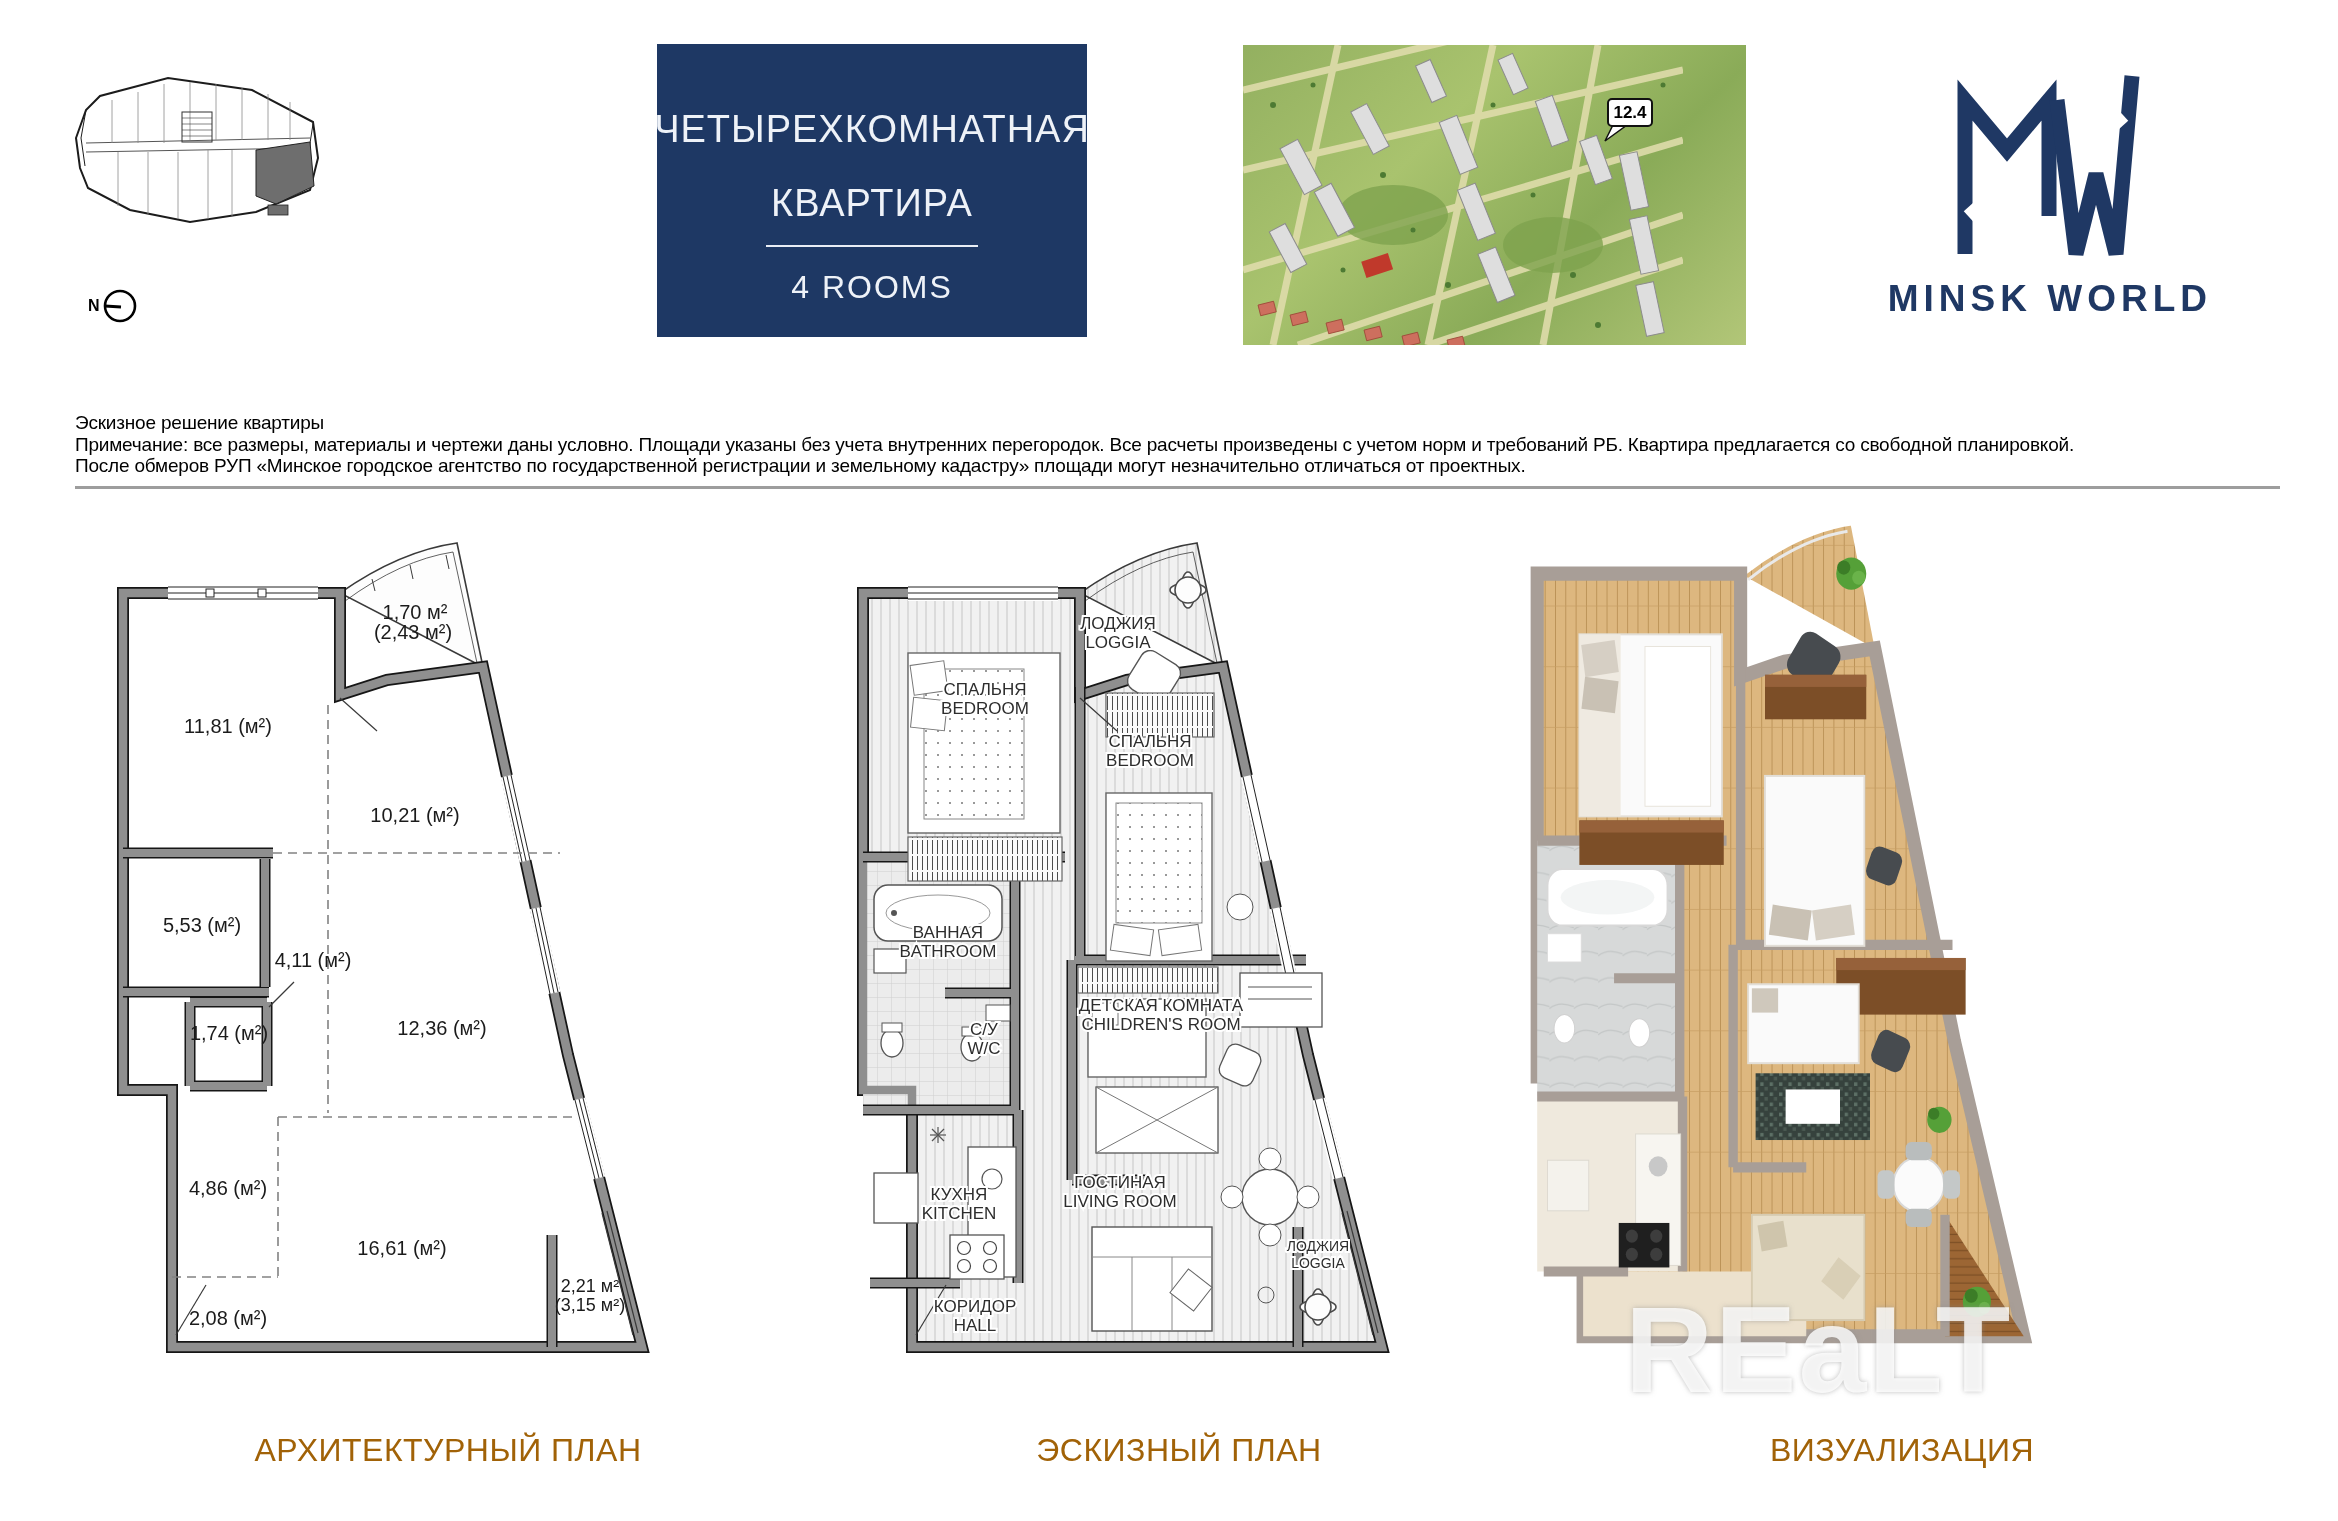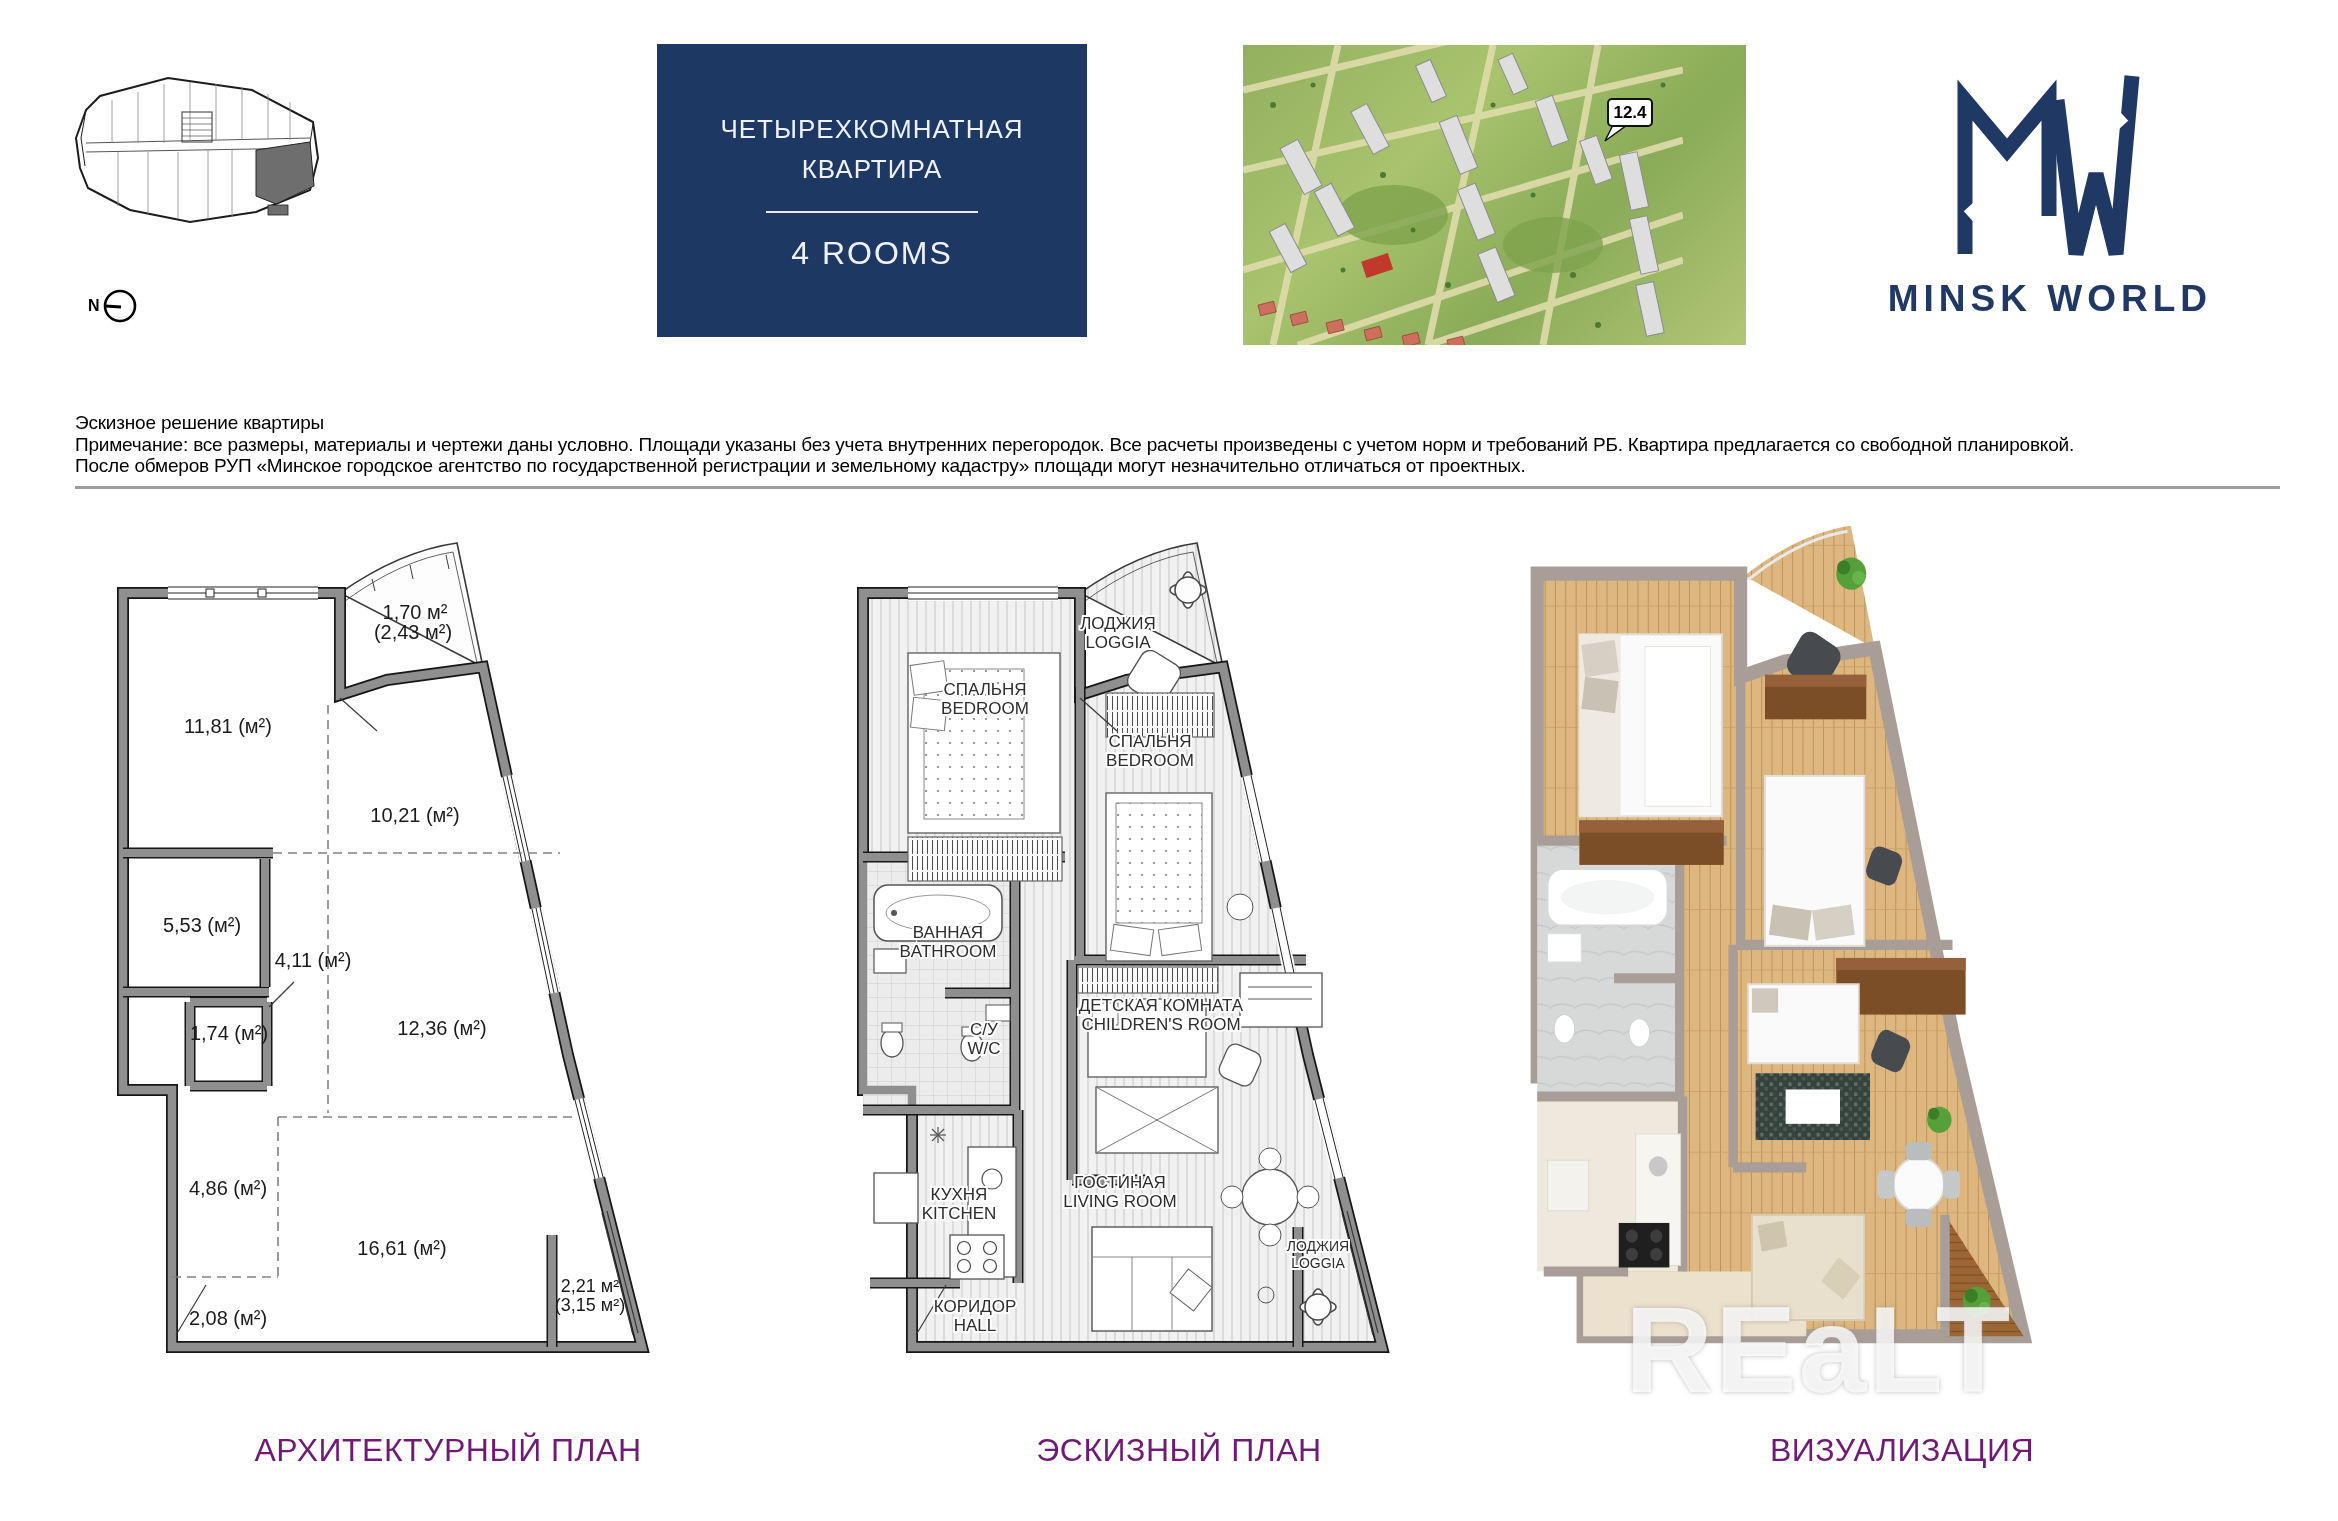--- a/index.html
+++ b/index.html
@@ -2,32 +2,32 @@
 <html><head>
 <meta charset="utf-8">
 <style>
   html,body{margin:0;padding:0;background:#ffffff;}
   #page{position:relative;width:2338px;height:1521px;background:#ffffff;overflow:hidden;
         font-family:"Liberation Sans", sans-serif;color:#111;}
   .abs{position:absolute;}
   
   #title-box{left:657px;top:44px;width:430px;height:293px;background:#1e3864;color:#eef2f8;
              display:flex;flex-direction:column;align-items:center;justify-content:center;text-align:center;}
-  #title-box .t1{font-size:26px;letter-spacing:1px;line-height:40px;}
+  #title-box .t1{font-size:38px;letter-spacing:1px;line-height:40px;margin-top:34px;}
   #title-box .sep{width:212px;height:2px;background:#e8edf5;margin:22px 0;}
   #title-box .t2{font-size:32px;letter-spacing:2px;}
   #aerial{left:1243px;top:45px;width:503px;height:300px;overflow:hidden;
           background:linear-gradient(135deg,#93b060 0%,#a9c36e 35%,#8aab58 65%,#b2c678 100%);}
   #logo-text{left:1872px;top:278px;width:340px;text-align:right;font-size:37px;font-weight:bold;
              color:#1f3864;letter-spacing:5px;white-space:nowrap;}
   
   #disclaimer{left:75px;top:396px;width:2215px;font-size:19px;line-height:21.5px;letter-spacing:-0.2px;color:#000;margin-top:16px;}
   #divider{left:75px;top:486px;width:2205px;height:3px;background:#9d9d9d;}
   
-  .caption{top:1432px;width:600px;text-align:center;font-size:32px;color:#701a75;letter-spacing:0.5px;white-space:nowrap;}
+  .caption{top:1432px;width:600px;text-align:center;font-size:32px;color:#a16207;letter-spacing:0.5px;white-space:nowrap;}
   
   #watermark{left:1625px;top:1280px;width:480px;font-size:122px;font-weight:bold;letter-spacing:2px;
              color:rgba(255,255,255,0.8);text-shadow:0 0 5px rgba(140,140,140,0.55);pointer-events:none;}
   
   .al{font-family:"Liberation Sans",sans-serif;font-size:20px;fill:#1b1b1b;}
   .al2{font-family:"Liberation Sans",sans-serif;font-size:18px;fill:#1b1b1b;}
   .rl{font-family:"Liberation Sans",sans-serif;font-size:17px;fill:#2d2d2d;paint-order:stroke;stroke:#ffffff;stroke-width:4px;}
   .rls{font-family:"Liberation Sans",sans-serif;font-size:14px;fill:#2d2d2d;paint-order:stroke;stroke:#ffffff;stroke-width:4px;}
   .callout-text{font-family:"Liberation Sans",sans-serif;font-size:17px;font-weight:bold;fill:#000;}
   .ntext{font-family:"Liberation Sans",sans-serif;font-size:16px;font-weight:bold;fill:#000;}

